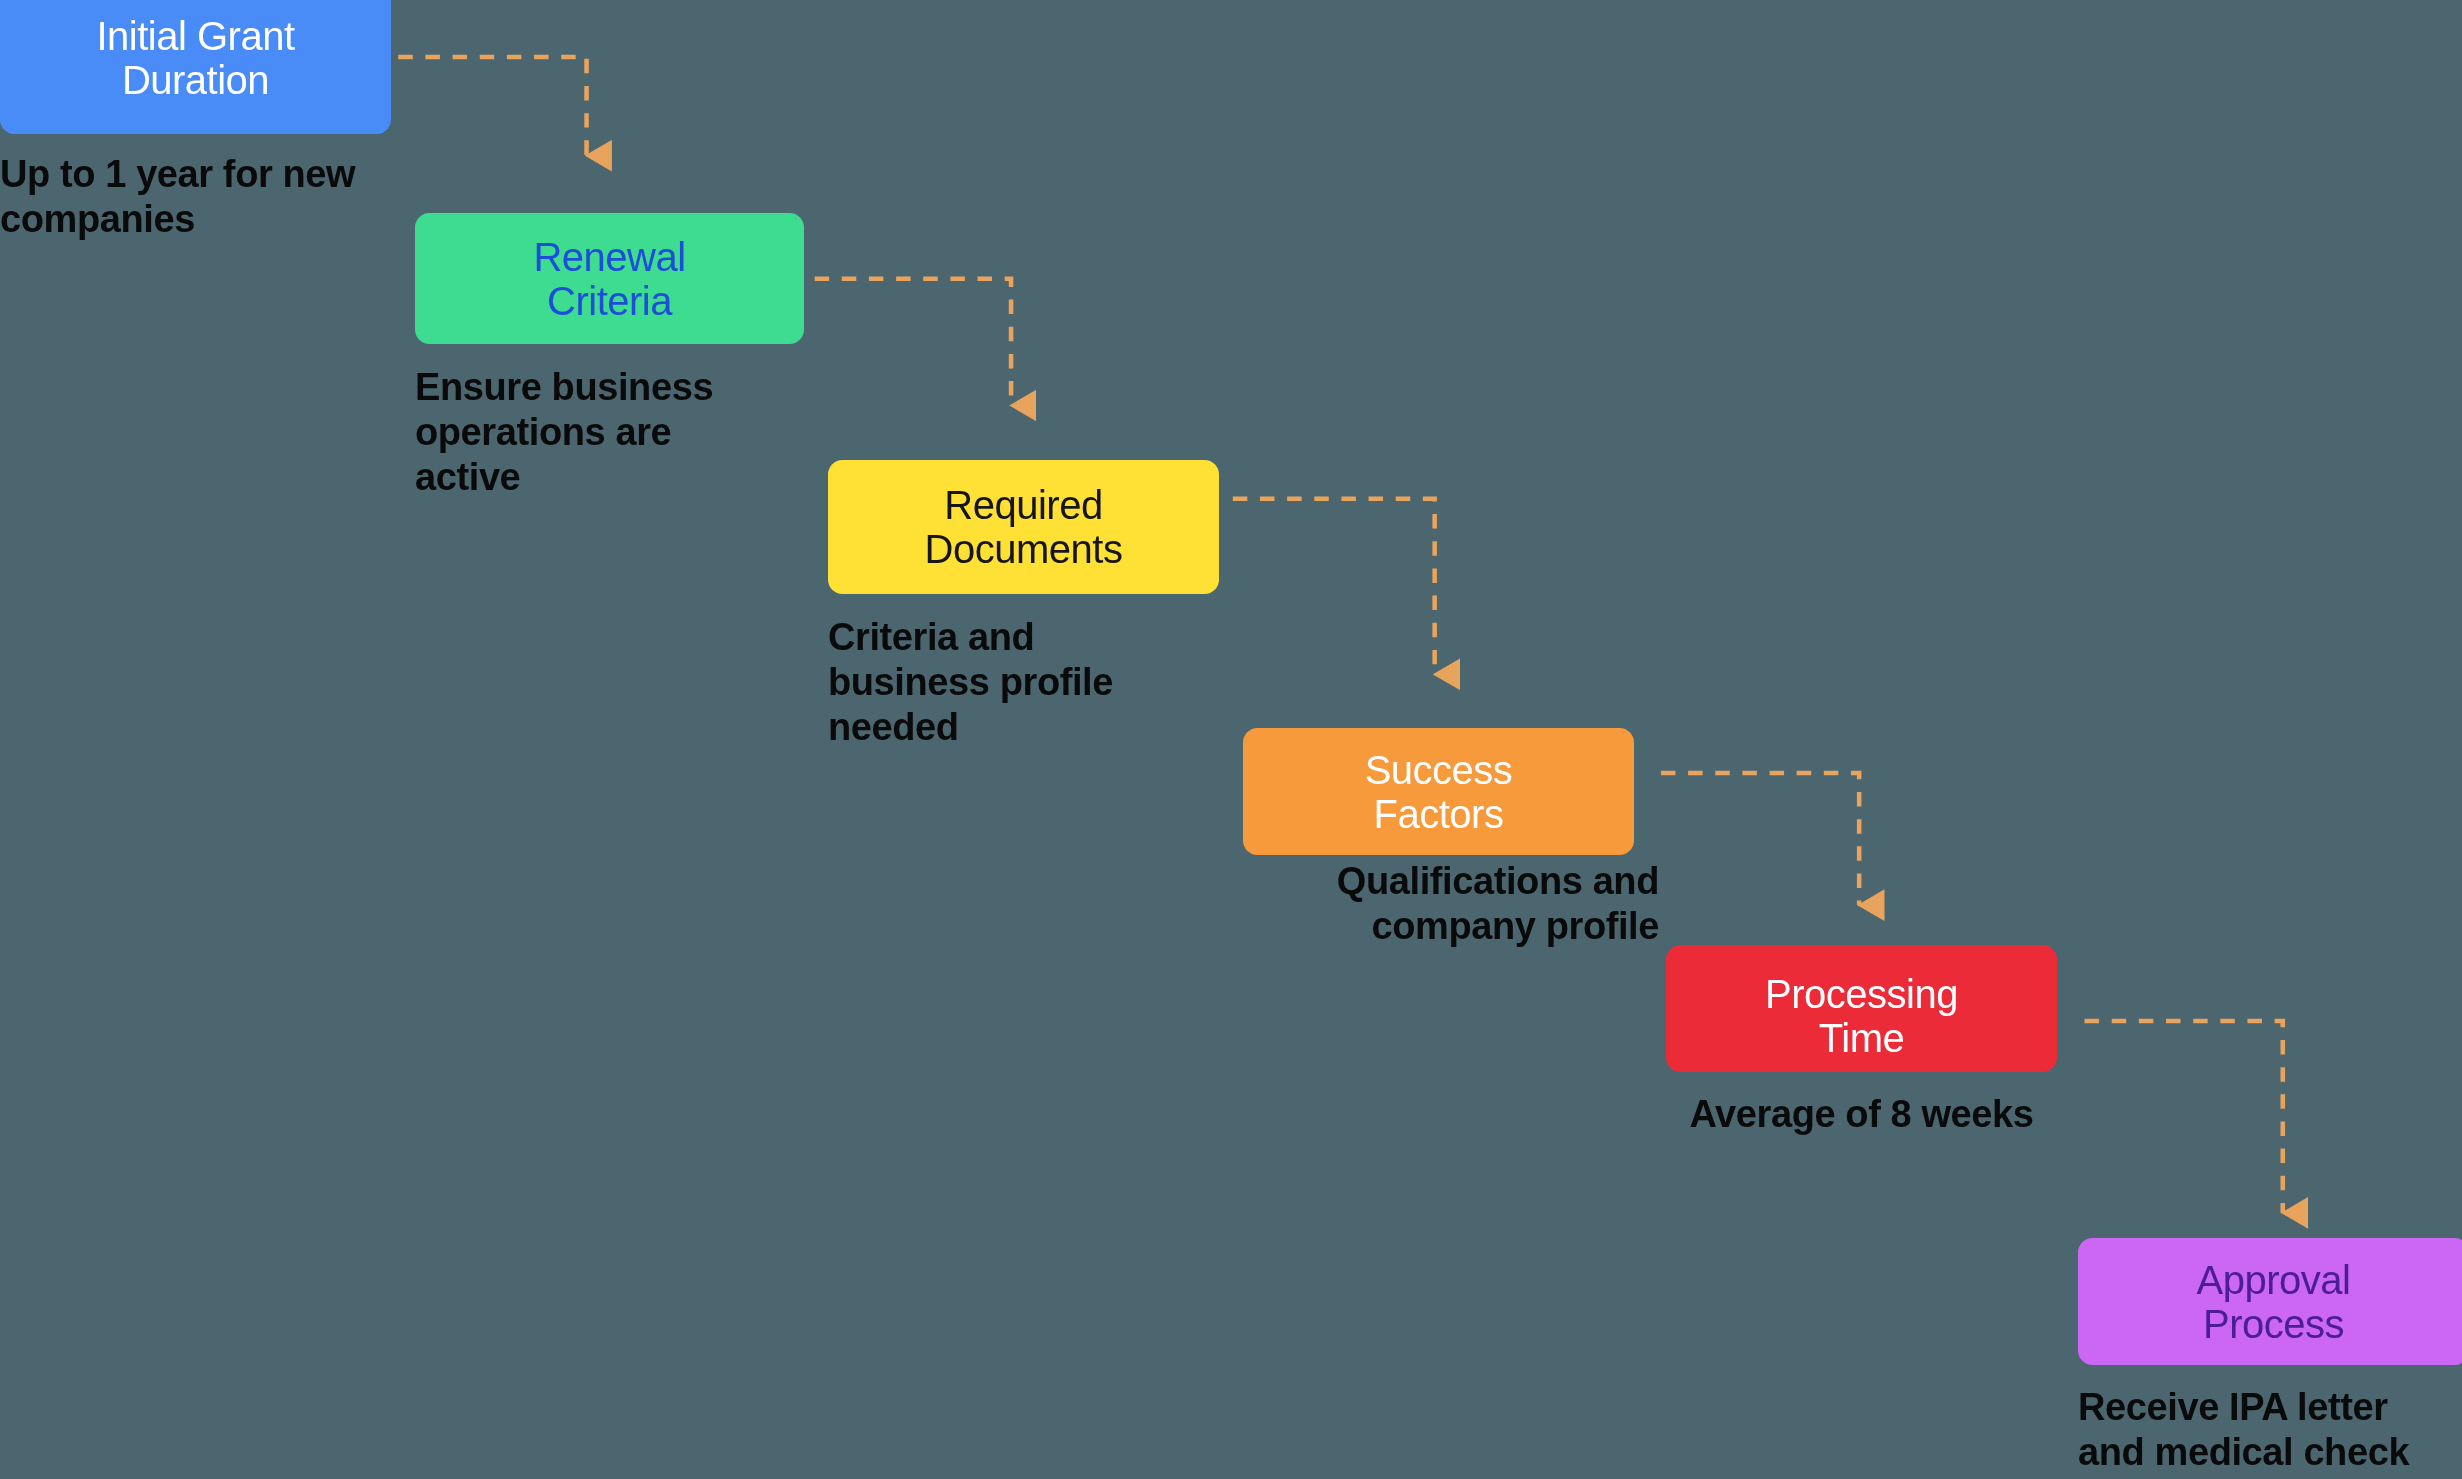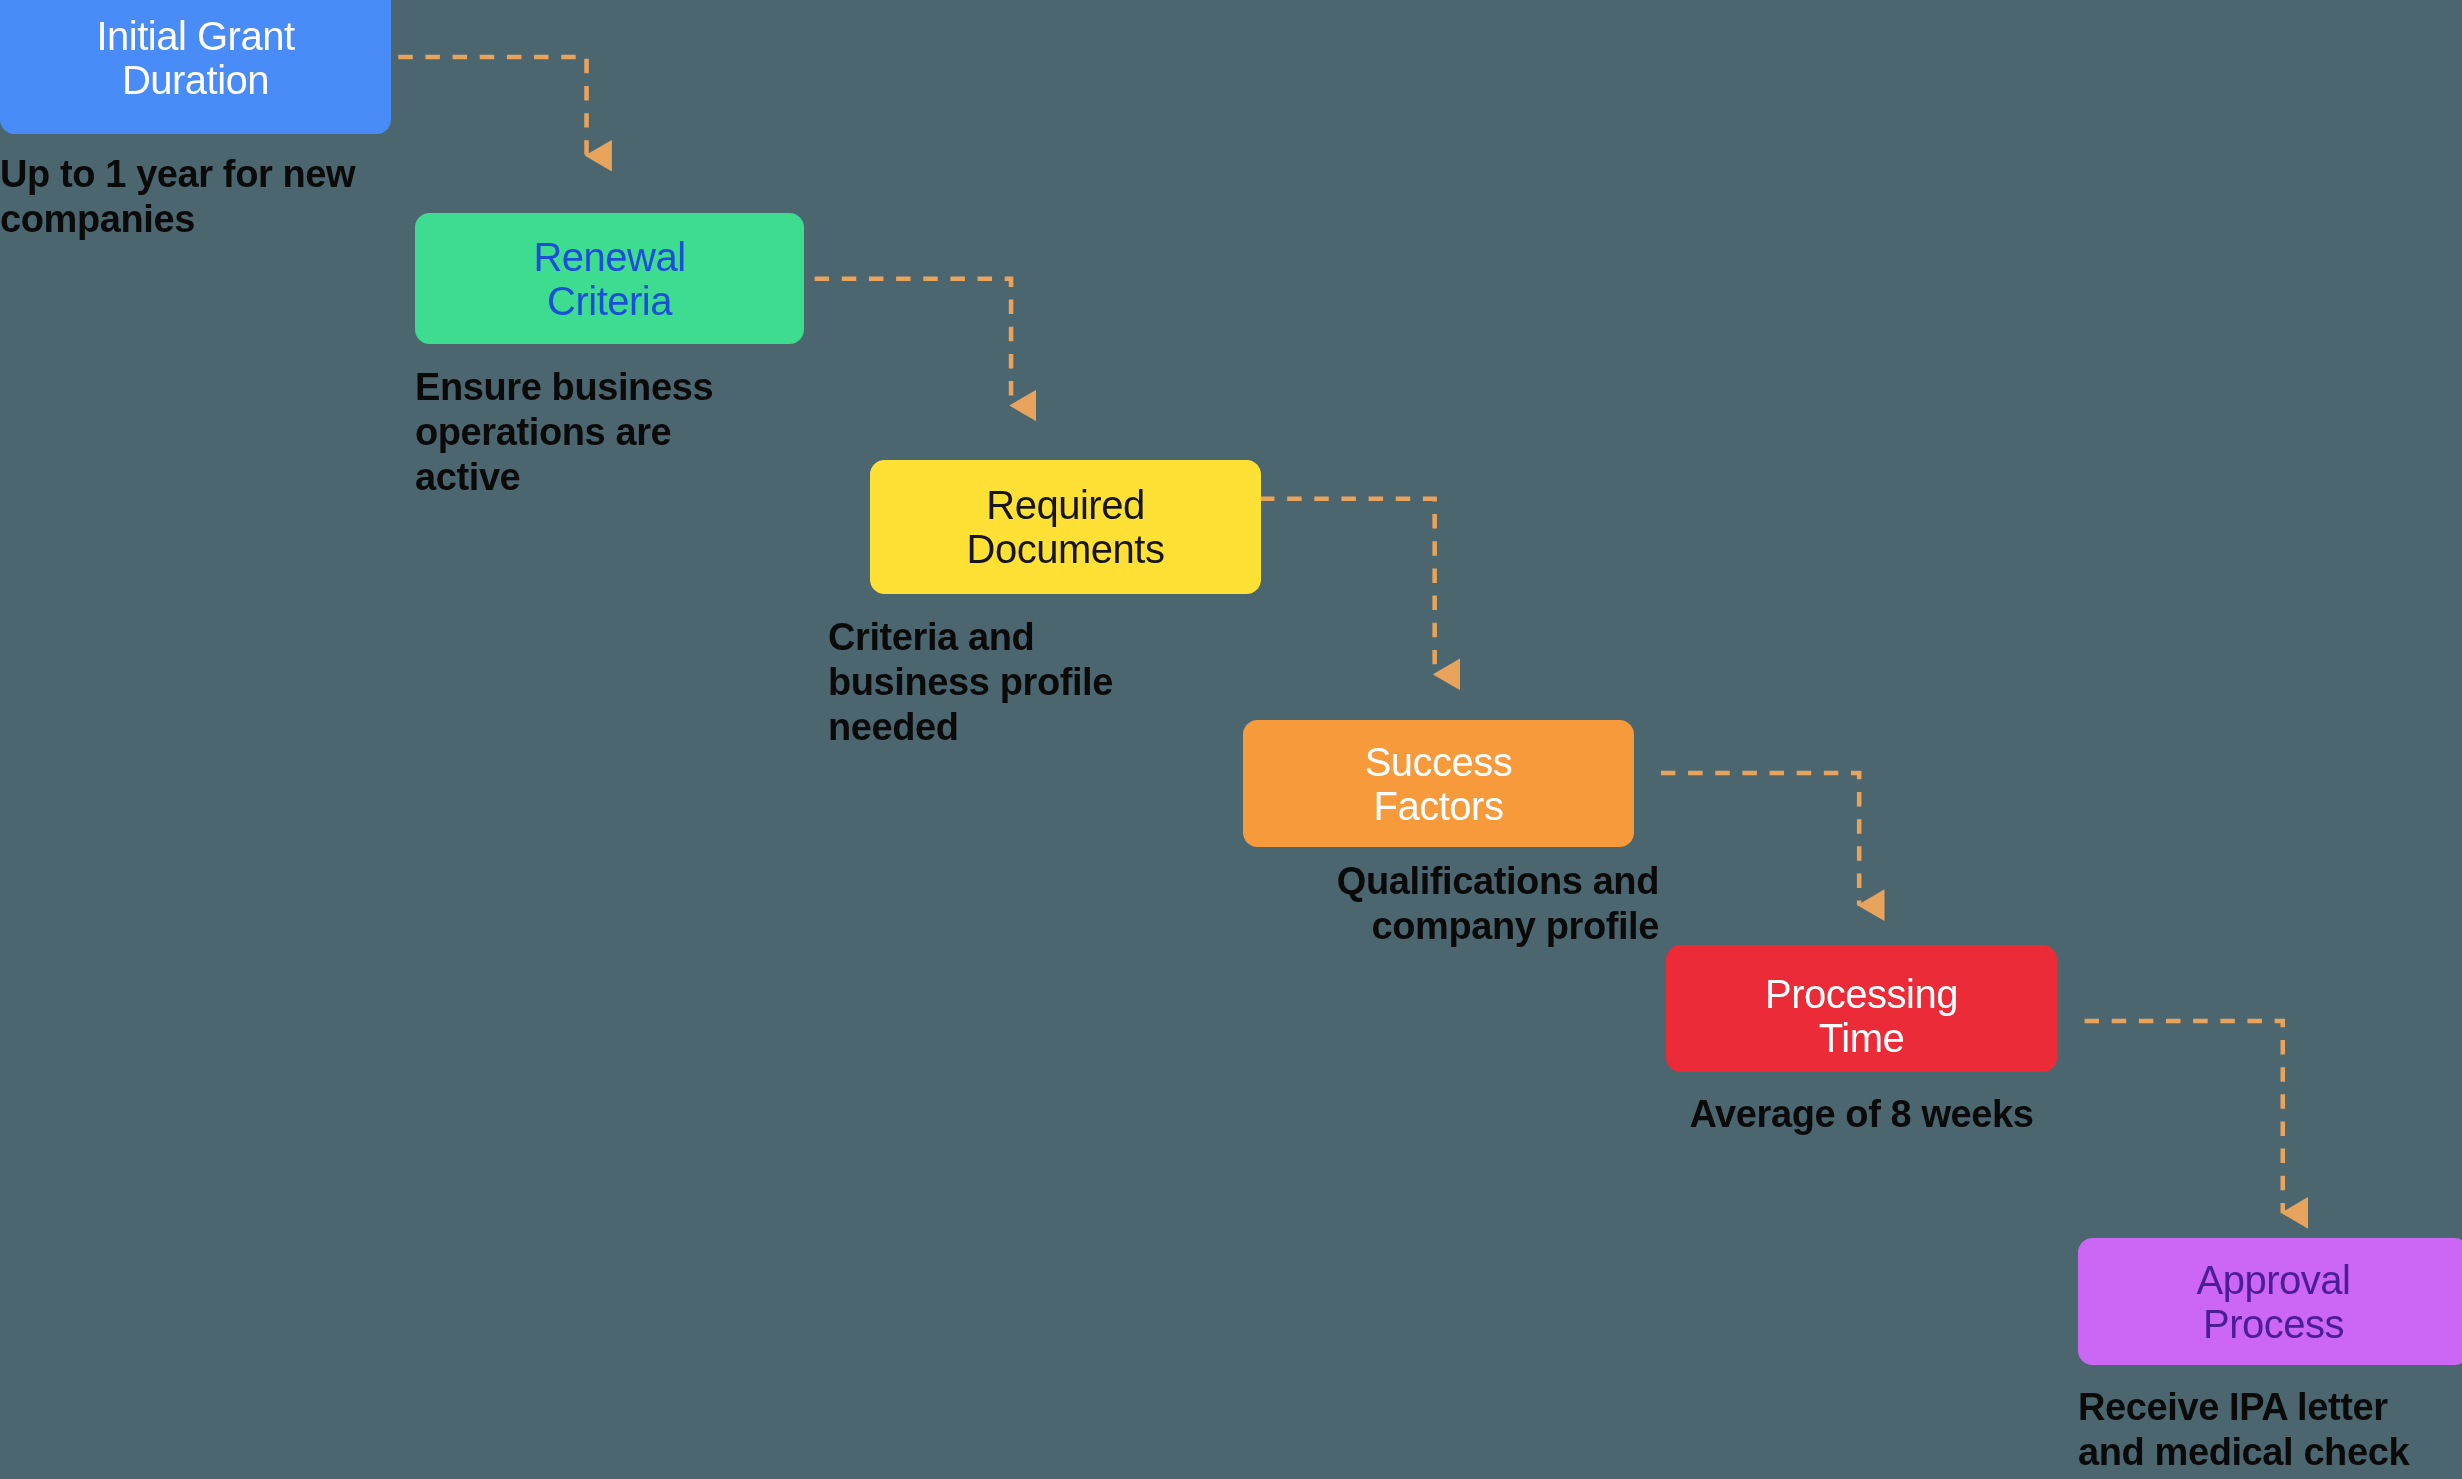--- a/index.html
+++ b/index.html
@@ -97,31 +97,31 @@
     <div class="node-box" style="left:0px; top:0px; width:389px; height:131px; background:#3ddc91;">
       <span class="node-label" style="color:#1d4ed8; white-space:pre-line;">Renewal
 Criteria</span>
     </div>
     <div class="node-caption" style="left:0px; top:152px; width:398px;">Ensure business
 operations are
 active</div>
   </div>
 
   <div class="stage" style="left:828px; top:460px;">
-    <div class="node-box" style="left:0px; top:0px; width:391px; height:134px; background:#ffe034;margin-left:42px;">
+    <div class="node-box" style="left:0px; top:0px; width:391px; height:134px; background:#ffe034;">
       <span class="node-label" style="color:#15151a; white-space:pre-line;">Required
 Documents</span>
     </div>
     <div class="node-caption" style="left:0px; top:155px; width:398px;">Criteria and
 business profile
 needed</div>
   </div>
 
   <div class="stage" style="left:1243px; top:712px;">
-    <div class="node-box" style="left:0px; top:8px; width:391px; height:127px; background:#f79a3c;">
+    <div class="node-box" style="left:0px; top:16px; width:391px; height:127px; background:#f79a3c;">
       <span class="node-label" style="color:#ffffff; white-space:pre-line;">Success
 Factors</span>
     </div>
     <div class="node-caption" style="left:0px; top:147px; width:416px;text-align:right;">Qualifications and
 company profile</div>
   </div>
 
   <div class="stage" style="left:1666px; top:945px;">
     <div class="node-box" style="left:0px; top:0px; width:391px; height:127px; background:#ec2b38;">
       <span class="node-label" style="color:#ffffff; white-space:pre-line;margin-top:14px;">Processing

